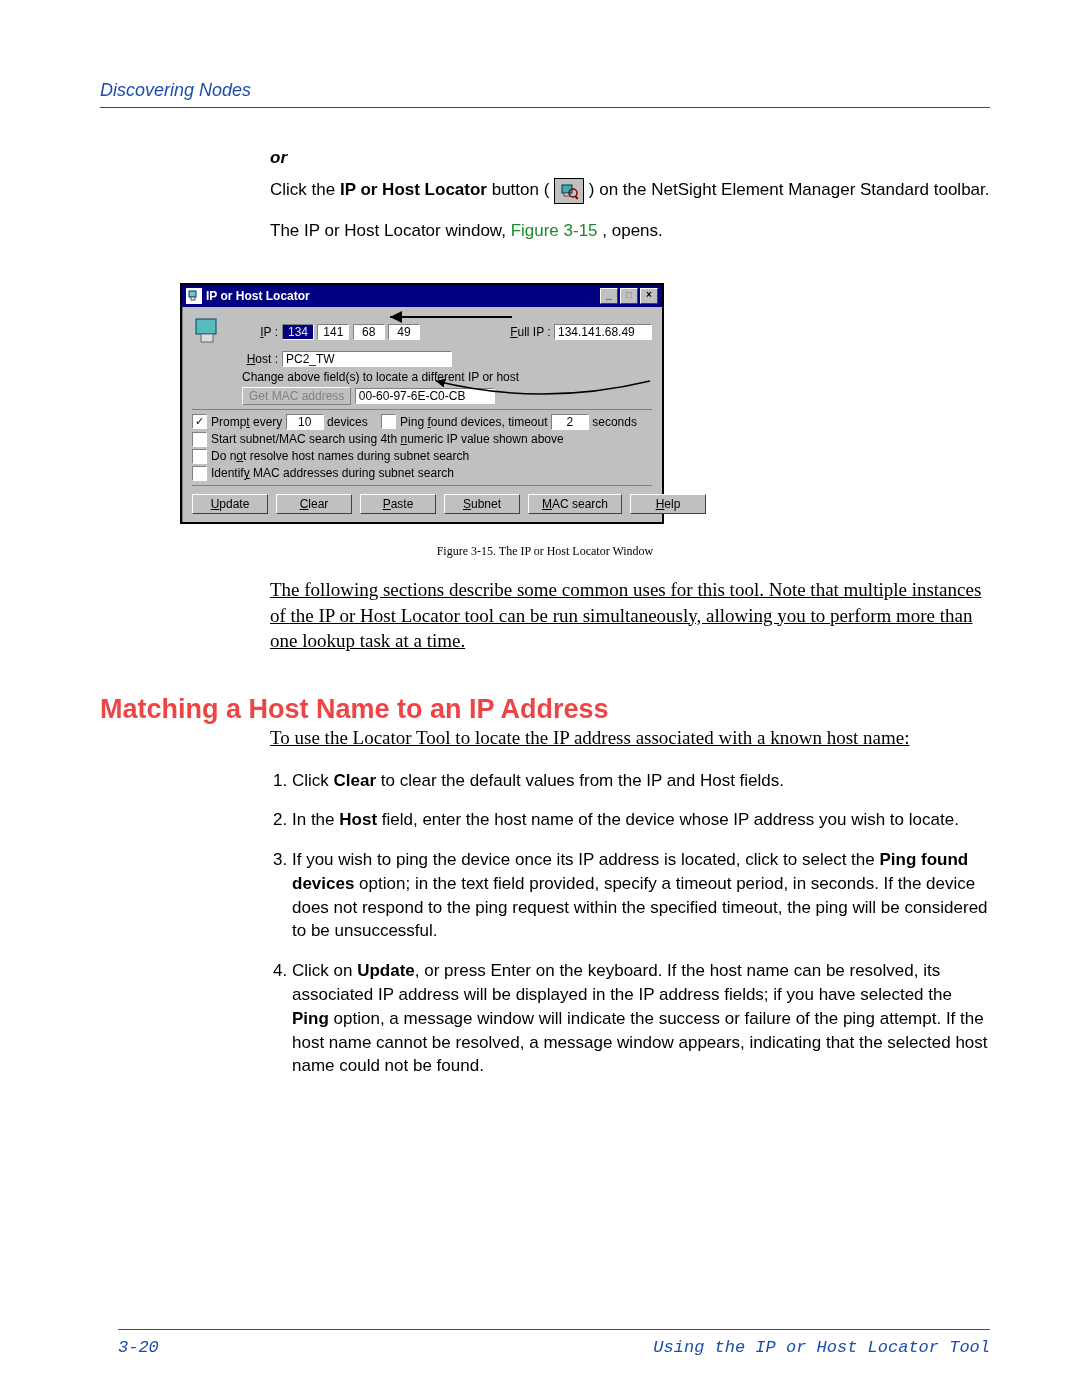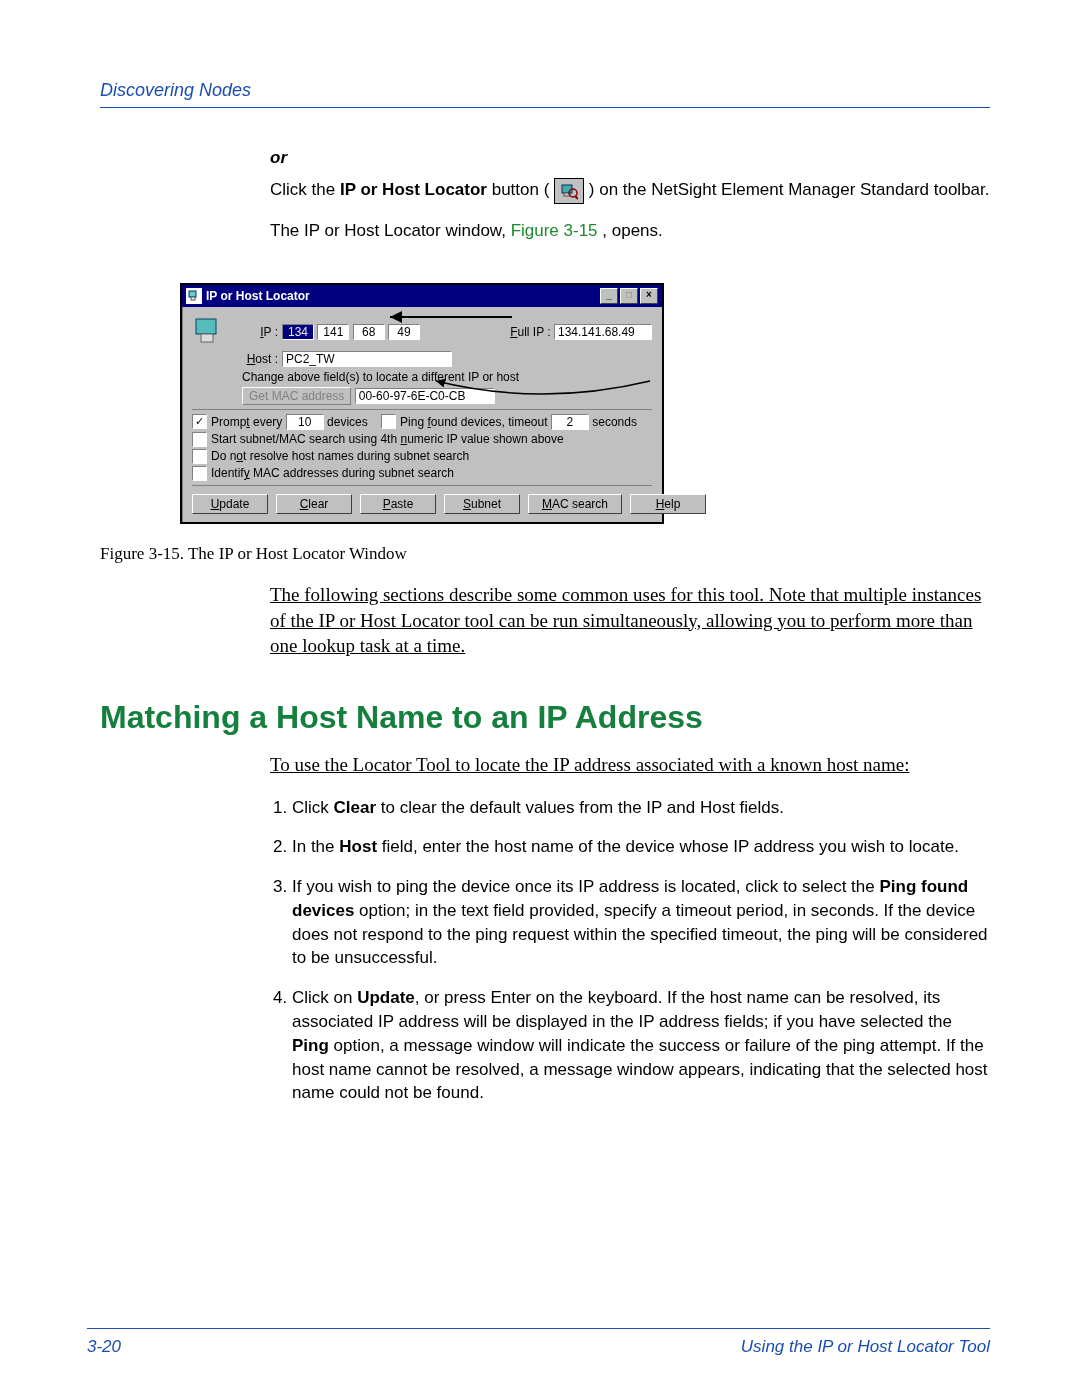--- a/index.html
+++ b/index.html
@@ -151,55 +151,57 @@
     font-size:12px;
   }
   .big-icon {
     width: 34px; height: 32px; margin-right: 6px;
     display:flex; align-items:center; justify-content:center;
   }
 
   .arrow-svg { position:absolute; pointer-events:none; }
 
   .fig-caption {
+    text-align:center;
     font-family: "Times New Roman", serif;
-    font-size: 17px;
+    font-size: 12px;
     margin: 20px 0 18px 0;
   }
   .serif-p {
     font-family: "Times New Roman", serif;
     font-size: 19px;
     line-height: 1.35;
     margin: 0 0 18px 0;
     text-decoration: underline;
   }
   .section-h2 {
-    color: #15803d;
+    color: #ef4444;
     font-weight: bold;
-    font-size: 32px;
-    margin: 40px 0 16px 0;
+    font-size: 27px;
+    margin: 40px 0 0 0;
   }
   ol.steps {
     margin: 0 0 0 0;
     padding-left: 22px;
     font-size: 17px;
     line-height: 1.4;
   }
   ol.steps > li { margin-bottom: 16px; }
 
   .footer {
     position: absolute;
-    left: 87px; right: 90px; bottom: 40px;
+    left: 118px; right: 90px; bottom: 40px;
     border-top: 1.5px solid #1a4db0;
     display: flex;
     justify-content: space-between;
     padding-top: 8px;
     color: #1a4db0;
     font-style: italic;
     font-size: 17px;
+    font-family: Liberation Mono, monospace;
   }
 </style>
 </head>
 <body>
 
 <div class="page">
   <div class="header-title">Discovering Nodes</div>
   <hr class="hr">
 
   <div class="indent-block">

